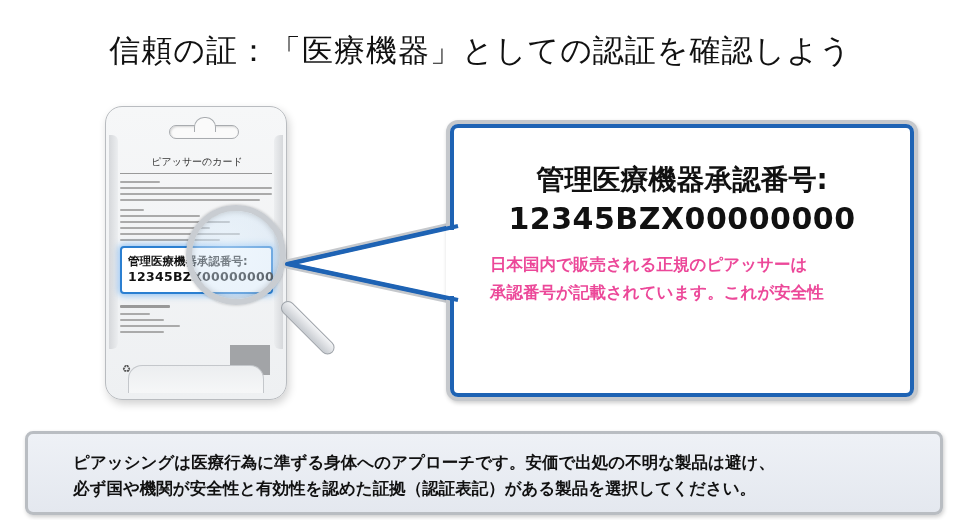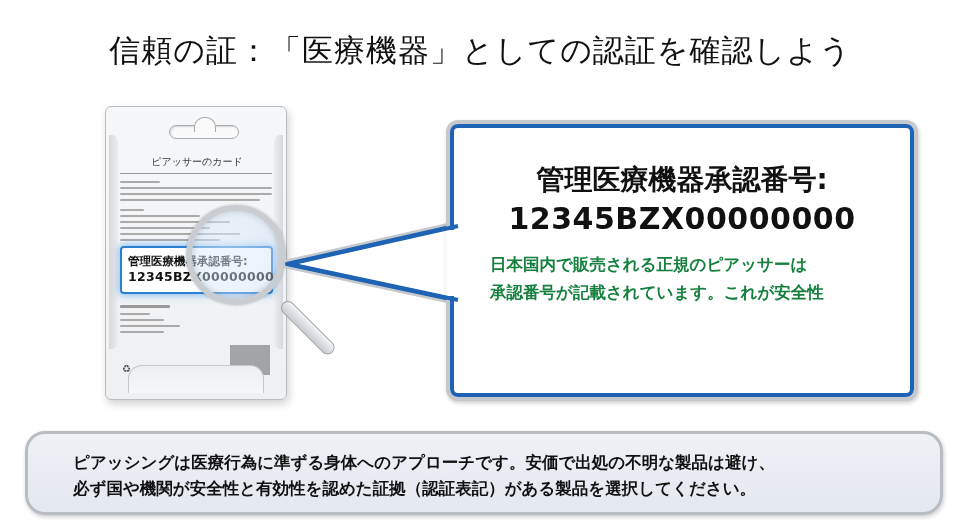--- a/index.html
+++ b/index.html
@@ -8,21 +8,21 @@
 
   .title {
     position: absolute; left: 0; top: 30px; width: 961px; text-align: center;
     font-size: 31px; font-weight: normal; letter-spacing: 1px; color: #111;
   }
 
   
   .card {
     position: absolute; left: 105px; top: 106px; width: 182px; height: 294px;
     background: linear-gradient(180deg, #f6f7f8 0%, #eef0f2 100%);
-    border: 1px solid #b9bcc0; border-radius: 6px;
+    border: 1px solid #b9bcc0; border-radius: 17px;
     box-shadow: 2px 4px 8px rgba(0,0,0,0.18);
   }
   .card-side-l, .card-side-r {
     position: absolute; top: 28px; bottom: 50px; width: 9px;
     background: linear-gradient(90deg, #d6d8db, #eceef0);
   }
   .card-side-l { left: 3px; border-radius: 0 6px 6px 0; }
   .card-side-r { right: 3px; border-radius: 6px 0 0 6px; background: linear-gradient(270deg, #d6d8db, #eceef0); }
   .hang-hole {
     position: absolute; left: 63px; top: 18px; width: 70px; height: 14px;
@@ -83,27 +83,27 @@
   .callout-heading {
     position: absolute; left: 0; top: 38px; width: 100%; text-align: center;
     font-size: 28px; font-weight: bold; line-height: 36px; color: #111;
   }
   .callout-number {
     position: absolute; left: 0; top: 76px; width: 100%; text-align: center;
     font-size: 30px; font-weight: bold; line-height: 38px; color: #111; letter-spacing: 0.5px;
   }
   .callout-body {
     position: absolute; left: 40px; top: 127px; width: 410px;
-    font-size: 16.5px; font-weight: bold; line-height: 27.5px; color: #15803d;
+    font-size: 16.5px; font-weight: bold; line-height: 27.5px; color: #ec4899;
   }
 
   
   .banner {
     position: absolute; left: 25px; top: 431px; width: 918px; height: 84px;
-    border: 3px solid #b9bdc2; border-radius: 20px;
+    border: 3px solid #b9bdc2; border-radius: 8px;
     background: linear-gradient(180deg, #eef1f6, #e4e8ef);
     box-shadow: 1px 2px 4px rgba(0,0,0,0.2);
   }
   .banner-text {
     position: absolute; left: 45px; top: 16px; width: 840px;
     font-size: 16.5px; font-weight: bold; line-height: 26px; color: #111; white-space: nowrap;
   }
 </style>
 </head>
 <body>

